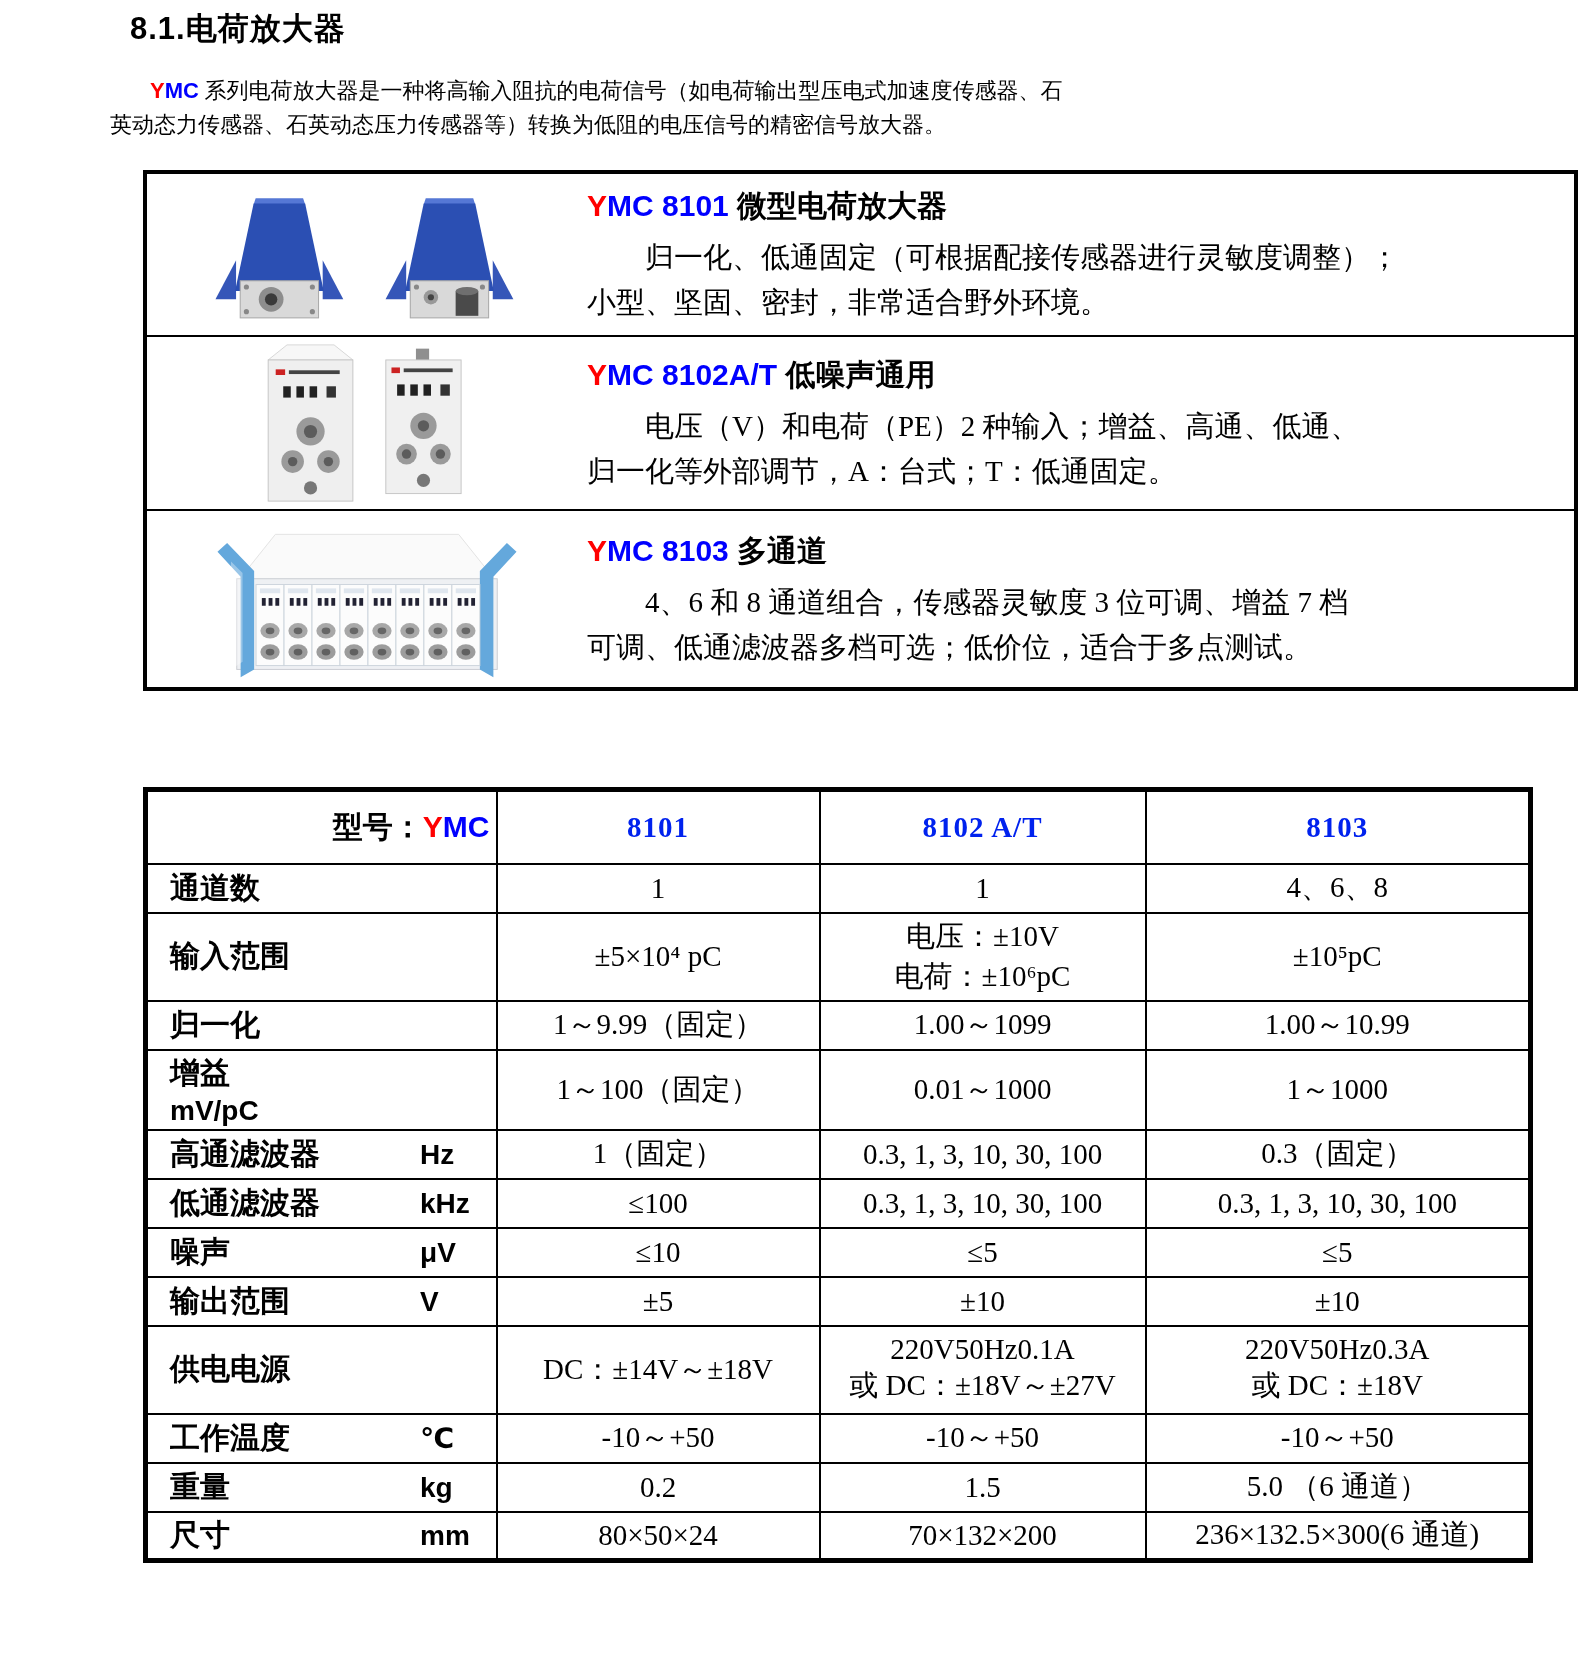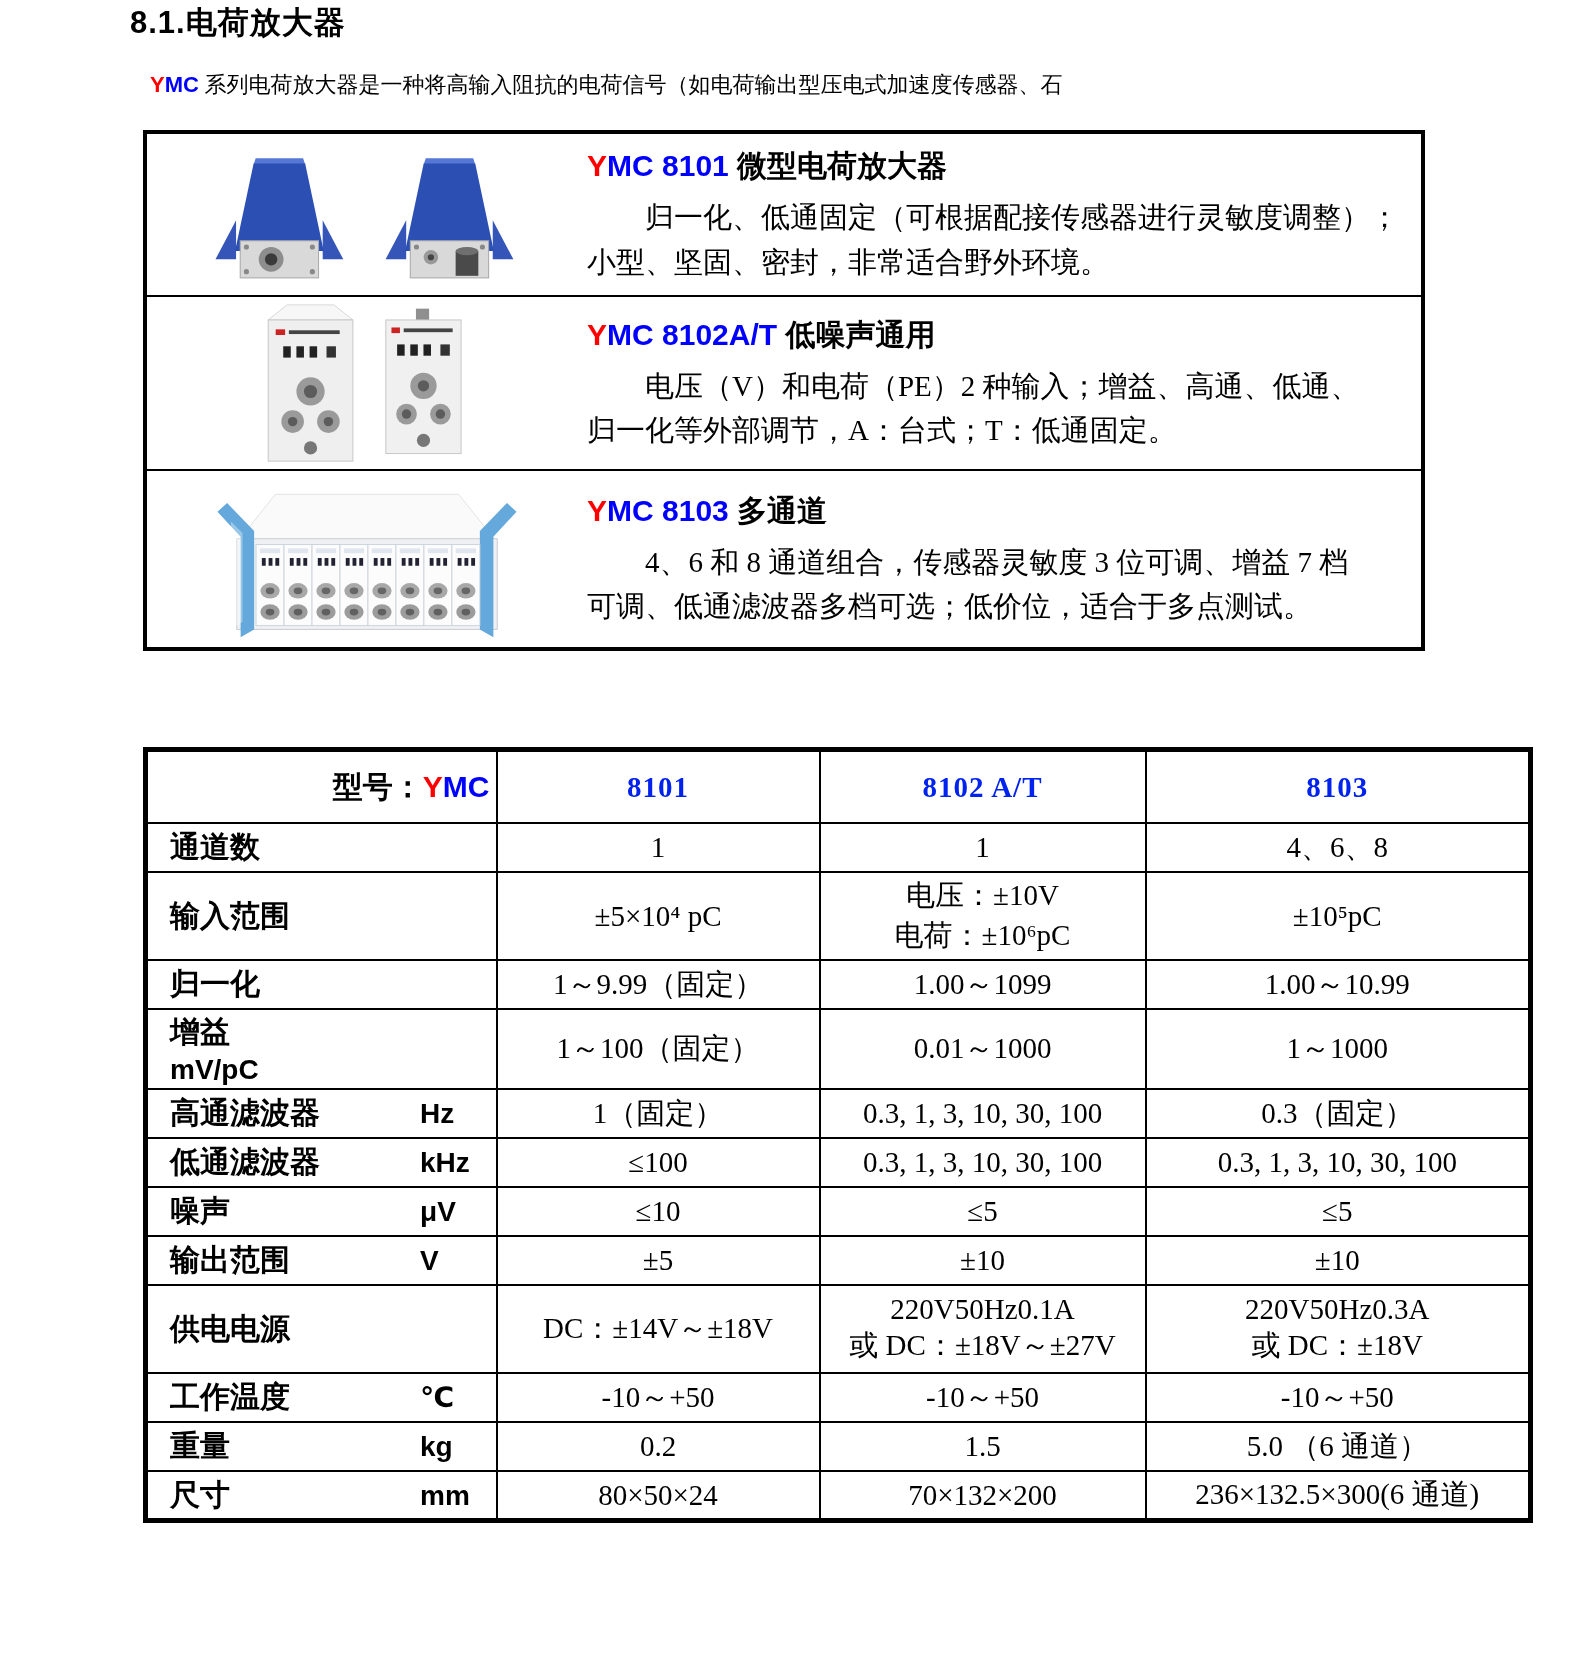--- a/index.html
+++ b/index.html
@@ -4,36 +4,36 @@
 <style>
   * { box-sizing: border-box; }
   html,body { margin:0; padding:0; background:#ffffff; }
   body {
     width:1587px; height:1657px;
     font-family:"Liberation Serif","DejaVu Serif",serif;
     color:#000;
     position:relative;
   }
   .heading {
-    margin:2px 0 0 130px;
+    margin:8px 0 0 130px;
     font-family:"Liberation Sans","DejaVu Sans",sans-serif;
     font-size:31px; font-weight:bold; letter-spacing:1px;
   }
   .intro {
     margin:24px 70px 0 110px;
     font-size:22px; line-height:1.55;
   }
   .intro .line1 { text-indent:40px; }
   .brand-y { color:#ff0000; font-weight:bold; font-family:"Liberation Sans",sans-serif; }
   .brand-mc { color:#0000ff; font-weight:bold; font-family:"Liberation Sans",sans-serif; }
 
   
   .product-box {
     margin:28px 0 0 143px;
-    width:1282px;
+    width:1435px;
     border:4px solid #000;
   }
   .product-row {
     display:flex; align-items:center;
     min-height:156px;
     border-bottom:2px solid #000;
   }
   .product-row:last-child { border-bottom:none; }
   .photo-wrap {
     width:440px; flex:0 0 440px;
@@ -85,20 +85,21 @@
   }
   td.head-lbl { text-align:right; }
 </style>
 </head>
 <body>
 
 <div class="heading">8.1.电荷放大器</div>
 
 <div class="intro">
   <div class="line1"><span class="brand-y">Y</span><span class="brand-mc">MC</span><span> 系列电荷放大器是一种将高输入阻抗的电荷信号（如电荷输出型压电式加速度传感器、石</span></div>
+  <div>英动态力传感器、石英动态压力传感器等）转换为低阻的电压信号的精密信号放大器。</div>
 </div>
 
 <div class="product-box">
 
   <div class="product-row">
     <div class="photo-wrap">
       <svg width="330" height="134" viewBox="0 0 310 130">
         <g>
           <polygon points="28,70 8,108 28,108" fill="#3556b8"></polygon>
           <polygon points="112,70 132,108 112,108" fill="#3556b8"></polygon>

